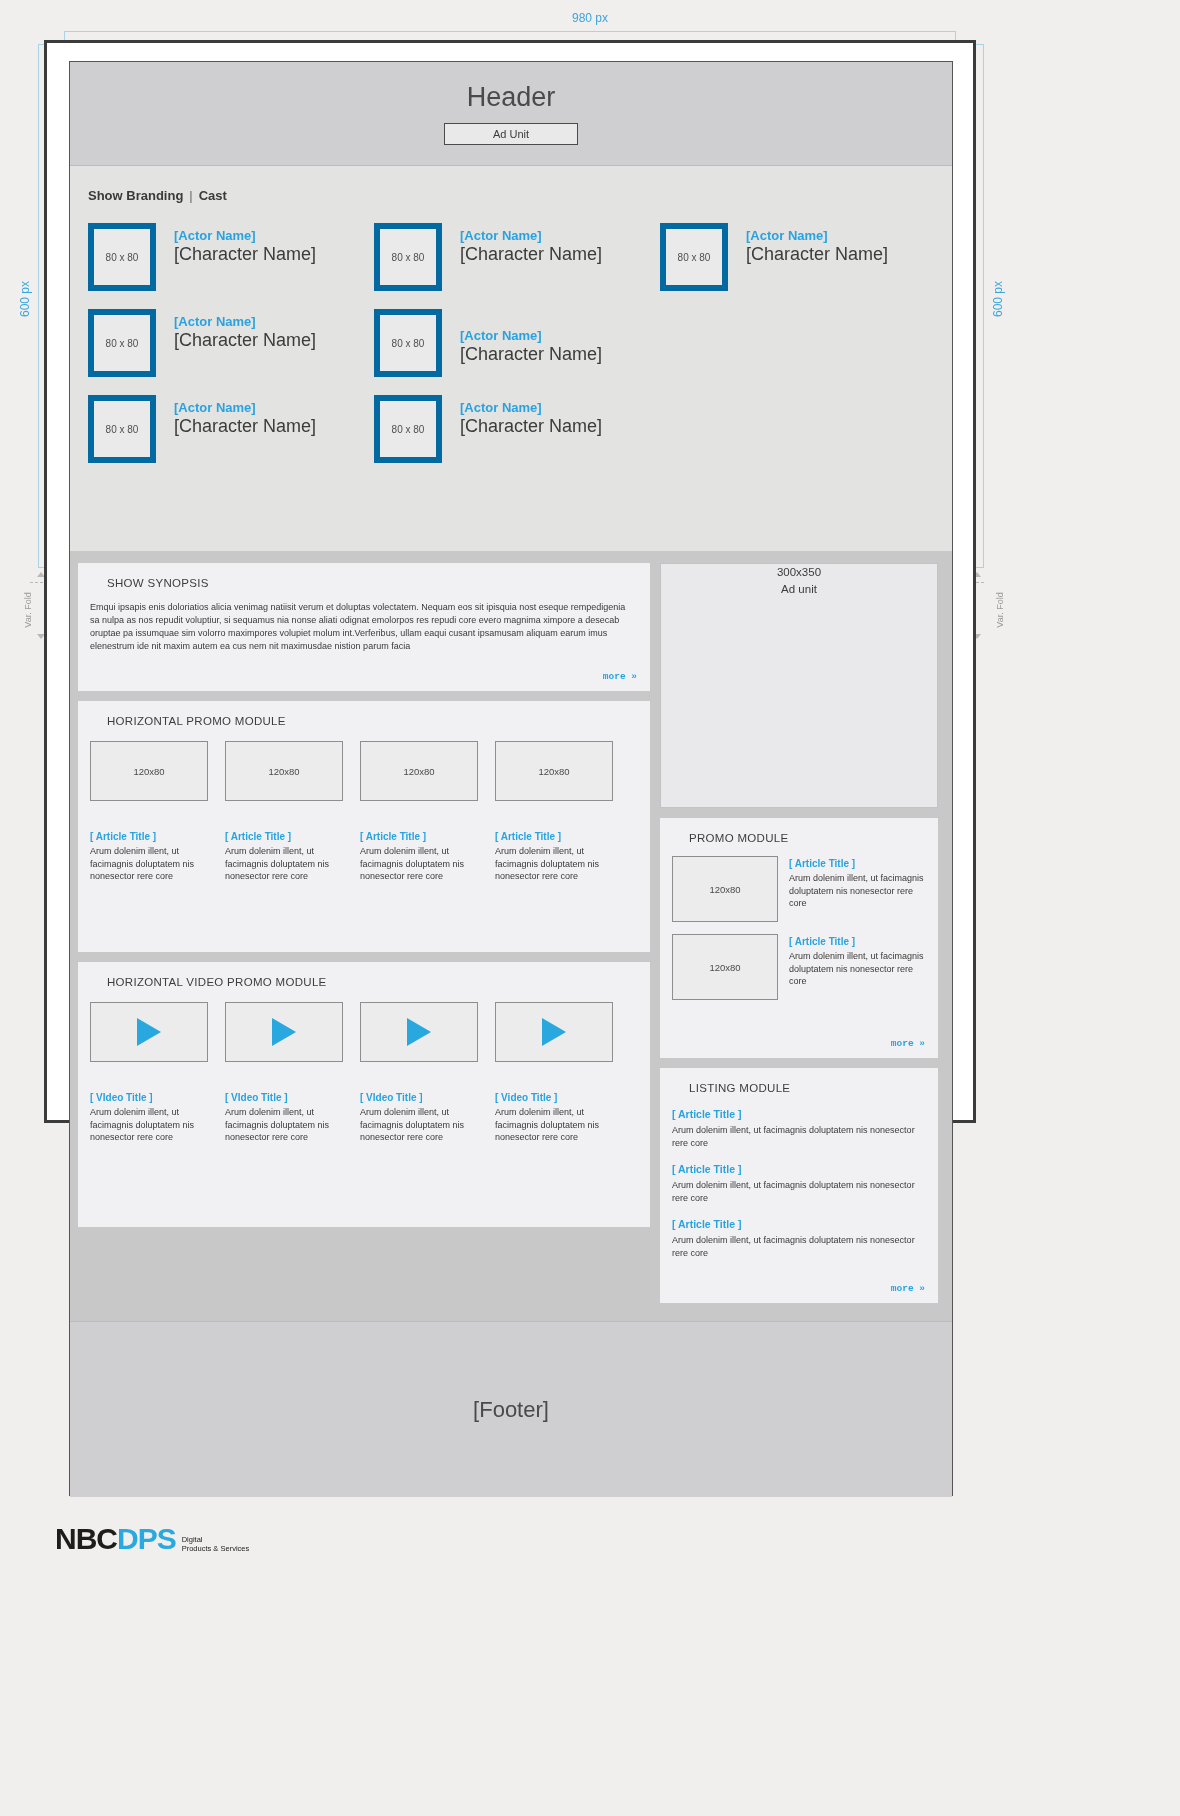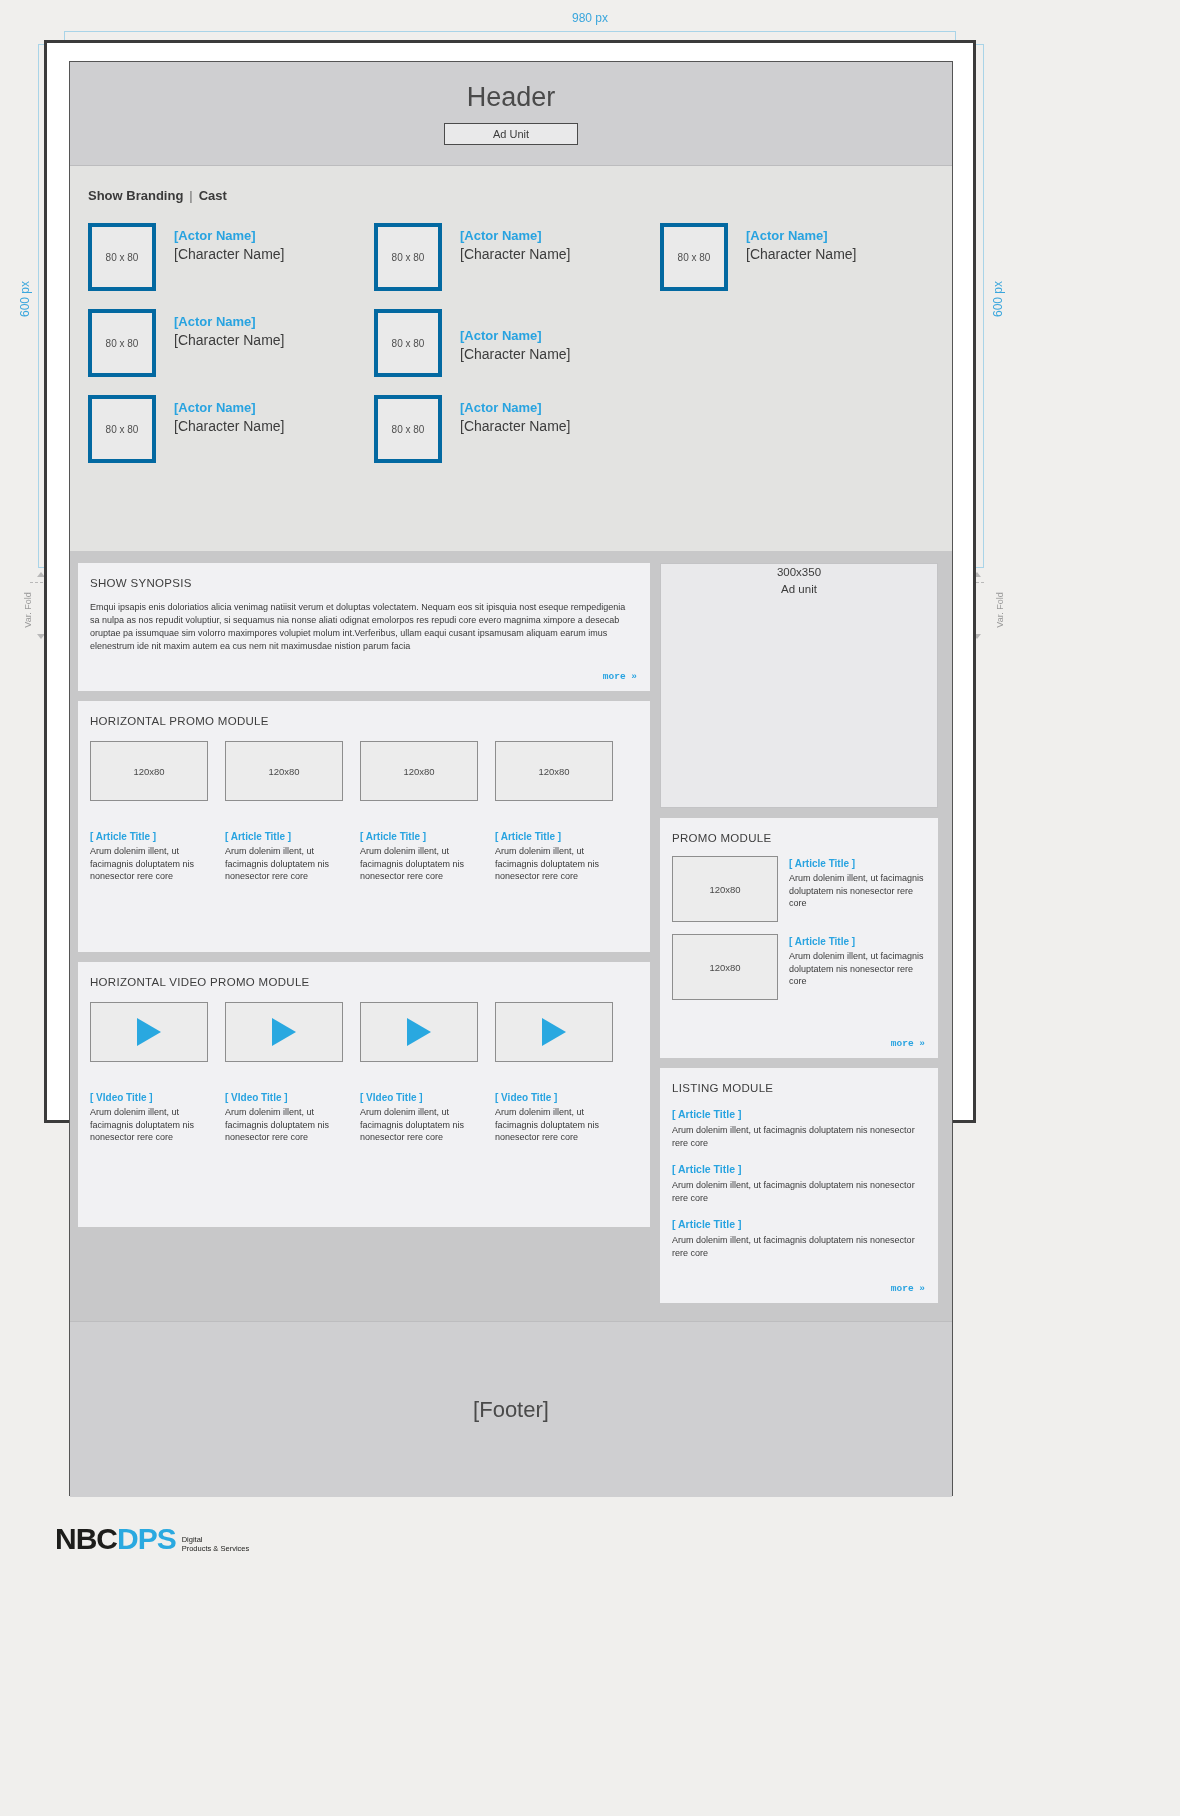--- a/index.html
+++ b/index.html
@@ -80,42 +80,43 @@
     margin-bottom: 20px;
   }
   .branding-title .sep { color: #6b6b6b; font-weight: 400; margin: 0 6px; }
   .cast-grid {
     display: grid; grid-template-columns: 286px 286px 286px;
     row-gap: 18px;
   }
   .cast-item { display: flex; align-items: flex-start; }
   .cast-item.mid { align-items: center; }
   .cast-thumb {
-    width: 68px; height: 68px; background: #eaeaea; border: 4px solid #0369a1;
+    width: 68px; height: 68px; background: #eaeaea; border: 6px solid #0369a1;
     display: flex; align-items: center; justify-content: center;
     font-size: 10px; color: #4f4f4f; flex: 0 0 auto;
   }
   .cast-text { margin-left: 18px; padding-top: 4px; }
   .actor-name {
     color: #28a3e0; font-weight: bold; font-size: 13px; line-height: 18px;
   }
-  .char-name { color: #3c3c3c; font-size: 14px; line-height: 19px; }
+  .char-name { color: #3c3c3c; font-size: 18px; line-height: 19px; }
 
   
   .body-area {
     background: #c8c8c9; padding: 12px 8px 10px 8px; height: 770px;
     display: flex; gap: 10px;
   }
   .col-main { width: 572px; display: flex; flex-direction: column; gap: 10px; }
   .col-side { width: 278px; display: flex; flex-direction: column; gap: 10px; }
 
   .panel { background: #f1f1f3; }
   .panel-title {
     font-size: 11.5px; color: #3d3d3d; letter-spacing: .3px;
     padding: 14px 0 0 12px;
+    margin-left: 17px;
   }
 
   
   .synopsis { height: 128px; position: relative; }
   .synopsis-body {
     font-size: 9px; color: #3a3a3a; line-height: 13px;
     padding: 12px 14px 0 12px;
   }
   .more-link {
     position: absolute; right: 13px; bottom: 9px;

